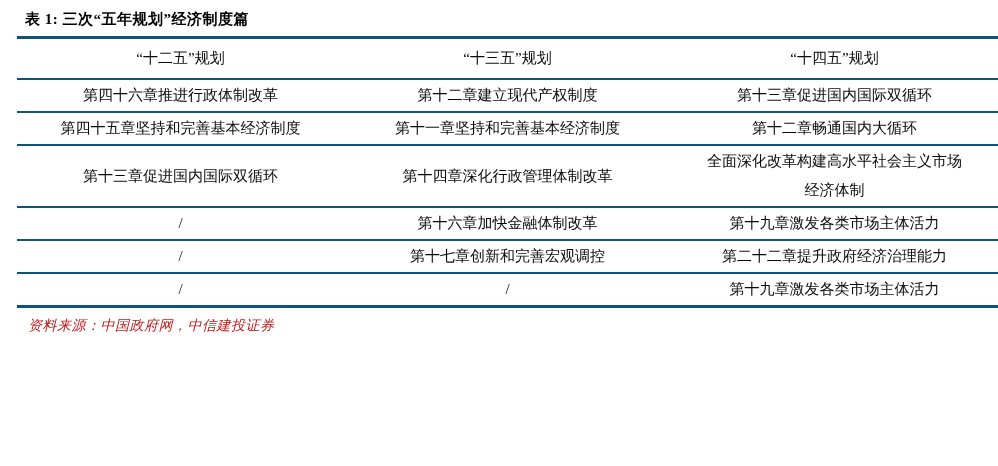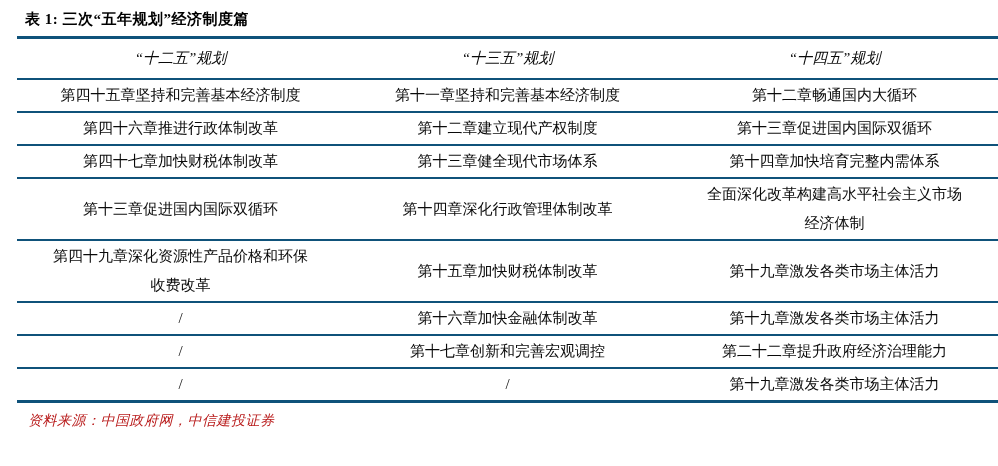--- a/index.html
+++ b/index.html
@@ -1,20 +1,20 @@
 <!DOCTYPE html>
 <html><head>
 <meta charset="utf-8">
 <style>
   html,body{margin:0;padding:0;background:#ffffff;}
   body{font-family:"Liberation Serif","DejaVu Serif",serif;color:#000;}
   .page{width:998px;height:466px;background:#fff;box-sizing:border-box;overflow:hidden;}
   .title{font-size:15px;font-weight:bold;color:#000;padding:10px 0 7px 25px;letter-spacing:0.5px;}
   .tbl{border-collapse:collapse;table-layout:fixed;margin-left:17px;width:981px;border-top:3px solid #0F527A;}
-  .tbl th{font-weight:normal;font-style:italic;}
+  .tbl th{font-weight:normal;}
   .tbl th,.tbl td{
     text-align:center;vertical-align:middle;
     font-size:15px;line-height:29px;padding:1px 30px;
     border-bottom:2px solid #0F527A;color:#0a0a0a;
   }
   .tbl thead th{height:37px;}
   .tbl tbody td{height:29px;}
   .tbl tbody tr:last-child td{border-bottom:3px solid #0F527A;}
   .footer{font-size:14px;font-style:italic;color:#b91c1c;margin:9px 0 0 28px;letter-spacing:0.5px;}
 </style>
@@ -28,43 +28,33 @@
   <table class="tbl">
     <thead>
       <tr>
         <th>“十二五”规划</th>
         <th>“十三五”规划</th>
         <th>“十四五”规划</th>
       </tr>
     </thead>
     <tbody>
       <tr>
+        <td>第四十六章推进行政体制改革</td>
+        <td>第十二章建立现代产权制度</td>
+        <td>第十三章促进国内国际双循环</td>
+      </tr>
+      <tr>
         <td>第四十五章坚持和完善基本经济制度</td>
         <td>第十一章坚持和完善基本经济制度</td>
         <td>第十二章畅通国内大循环</td>
       </tr>
       <tr>
-        <td>第四十六章推进行政体制改革</td>
-        <td>第十二章建立现代产权制度</td>
-        <td>第十三章促进国内国际双循环</td>
-      </tr>
-      <tr>
-        <td>第四十七章加快财税体制改革</td>
-        <td>第十三章健全现代市场体系</td>
-        <td>第十四章加快培育完整内需体系</td>
-      </tr>
-      <tr>
         <td>第十三章促进国内国际双循环</td>
         <td>第十四章深化行政管理体制改革</td>
         <td>全面深化改革构建高水平社会主义市场经济体制</td>
-      </tr>
-      <tr>
-        <td>第四十九章深化资源性产品价格和环保收费改革</td>
-        <td>第十五章加快财税体制改革</td>
-        <td>第十九章激发各类市场主体活力</td>
       </tr>
       <tr>
         <td>/</td>
         <td>第十六章加快金融体制改革</td>
         <td>第十九章激发各类市场主体活力</td>
       </tr>
       <tr>
         <td>/</td>
         <td>第十七章创新和完善宏观调控</td>
         <td>第二十二章提升政府经济治理能力</td>

